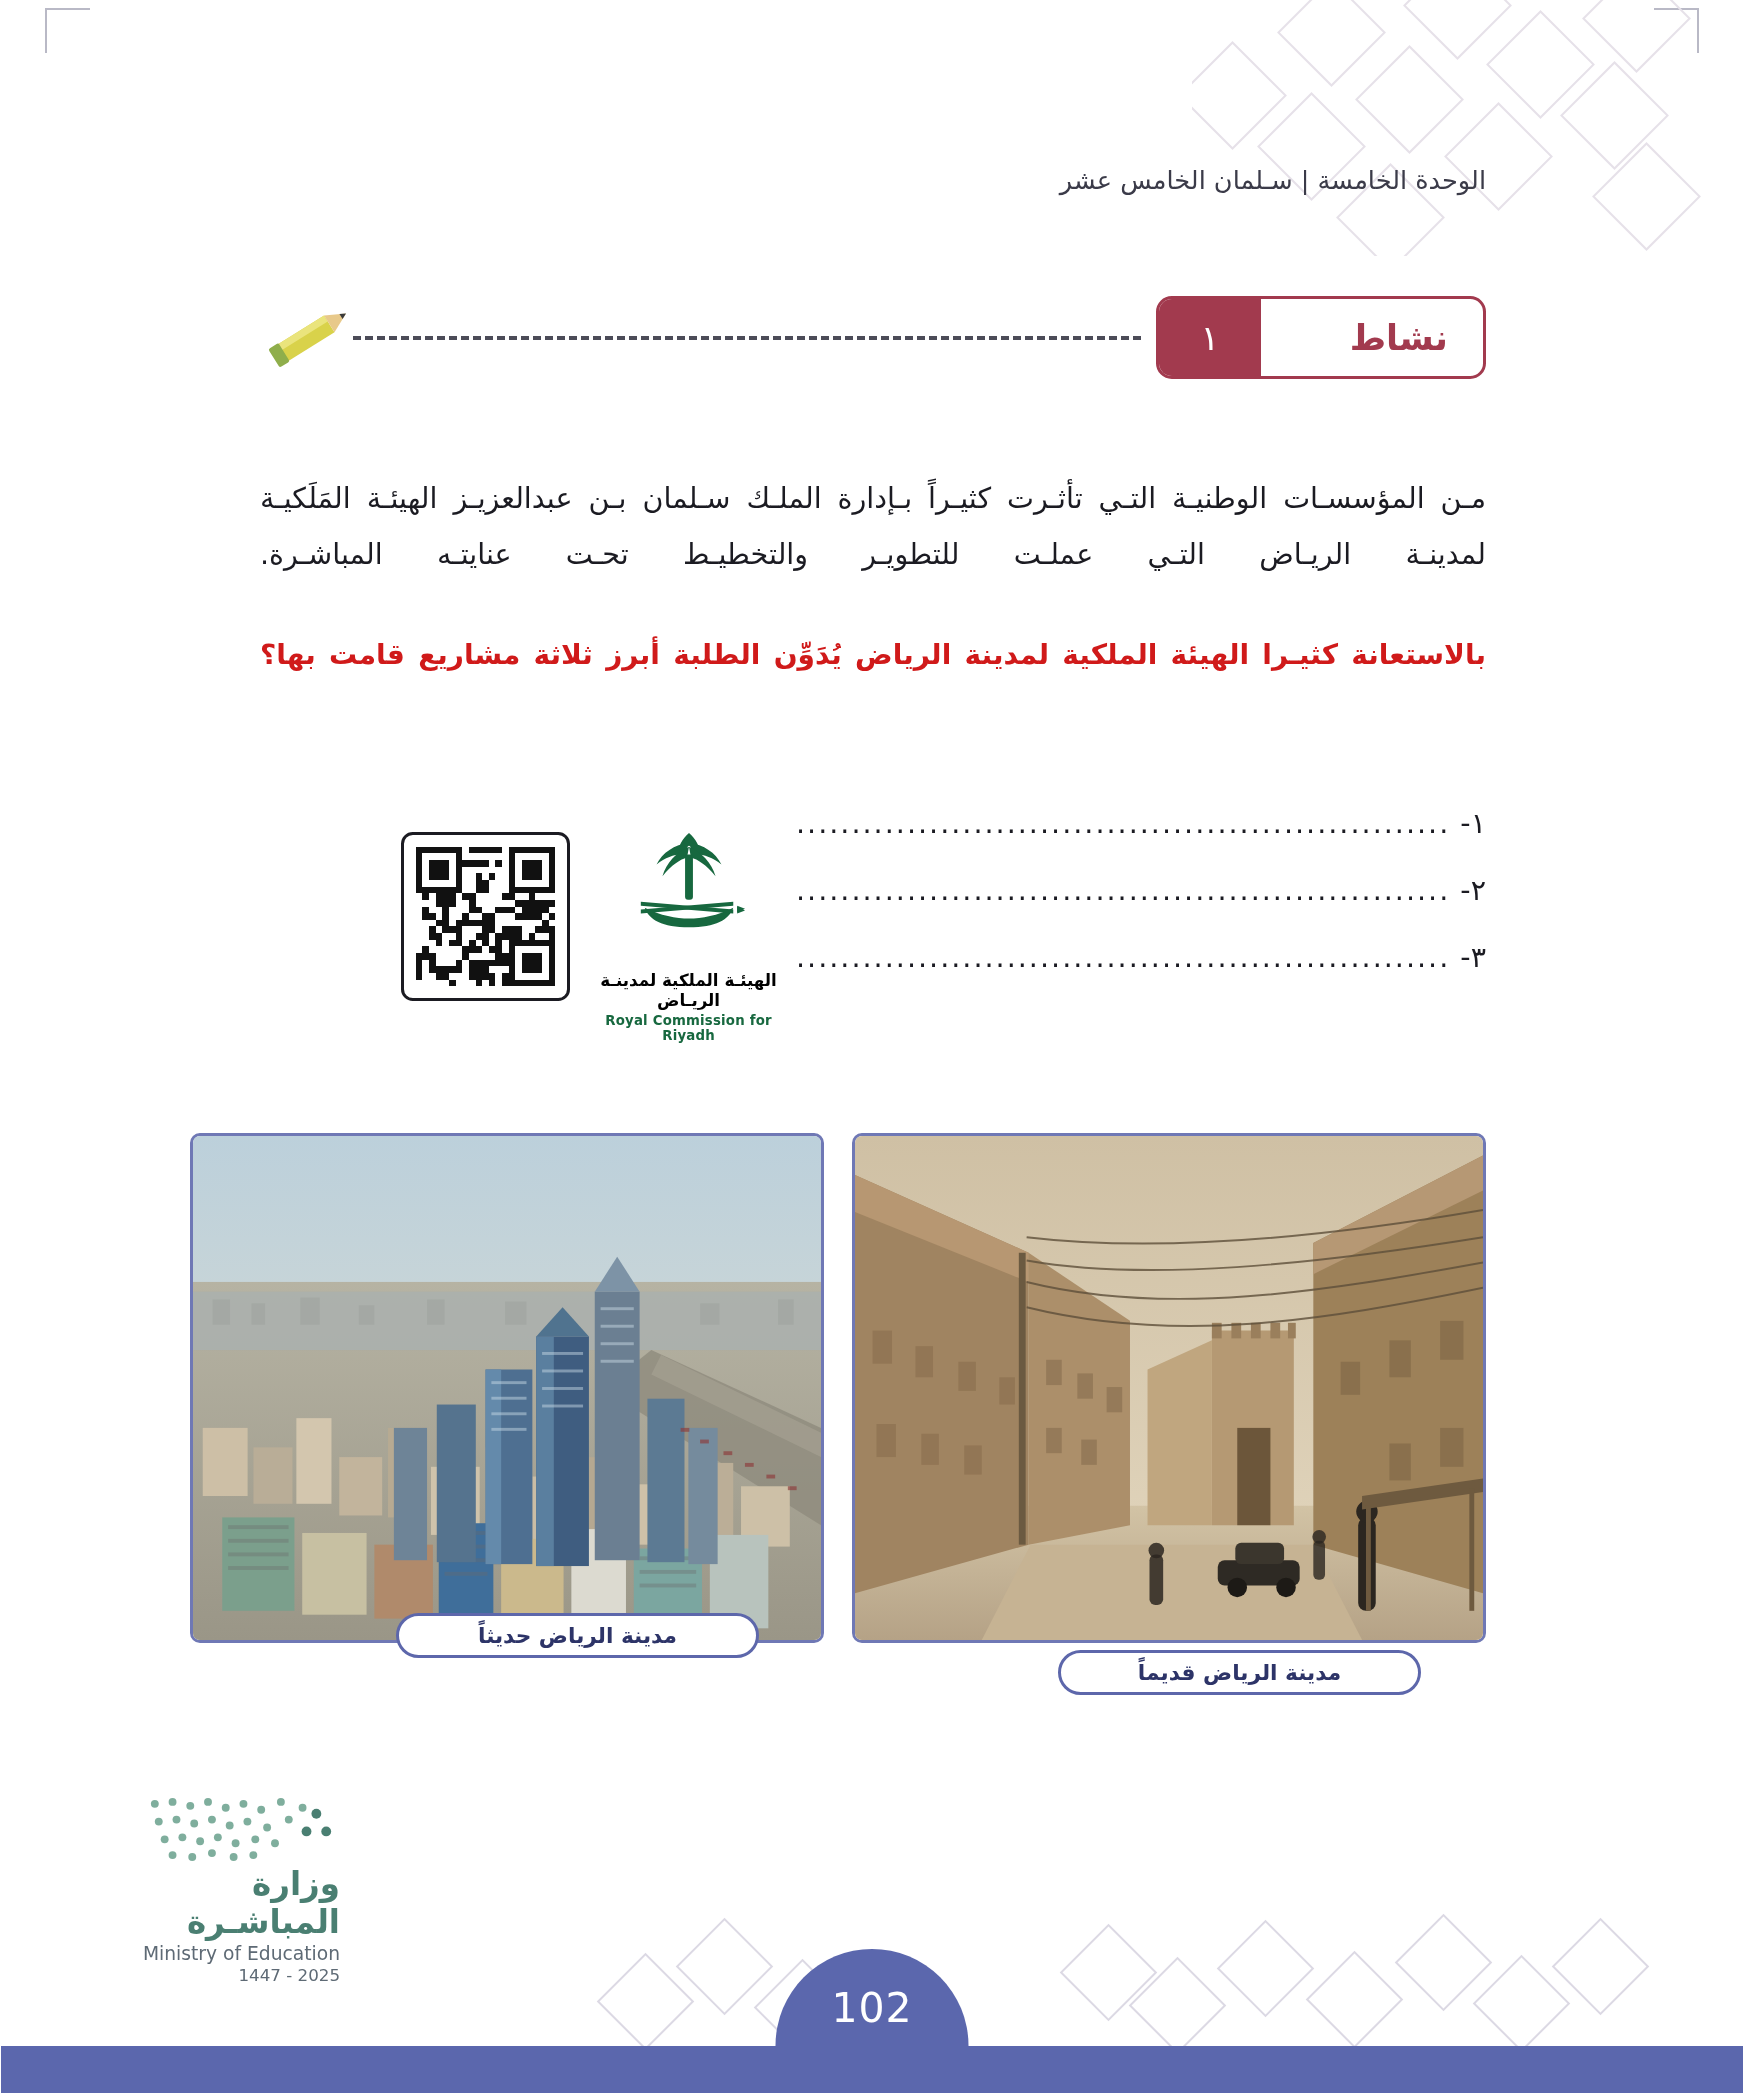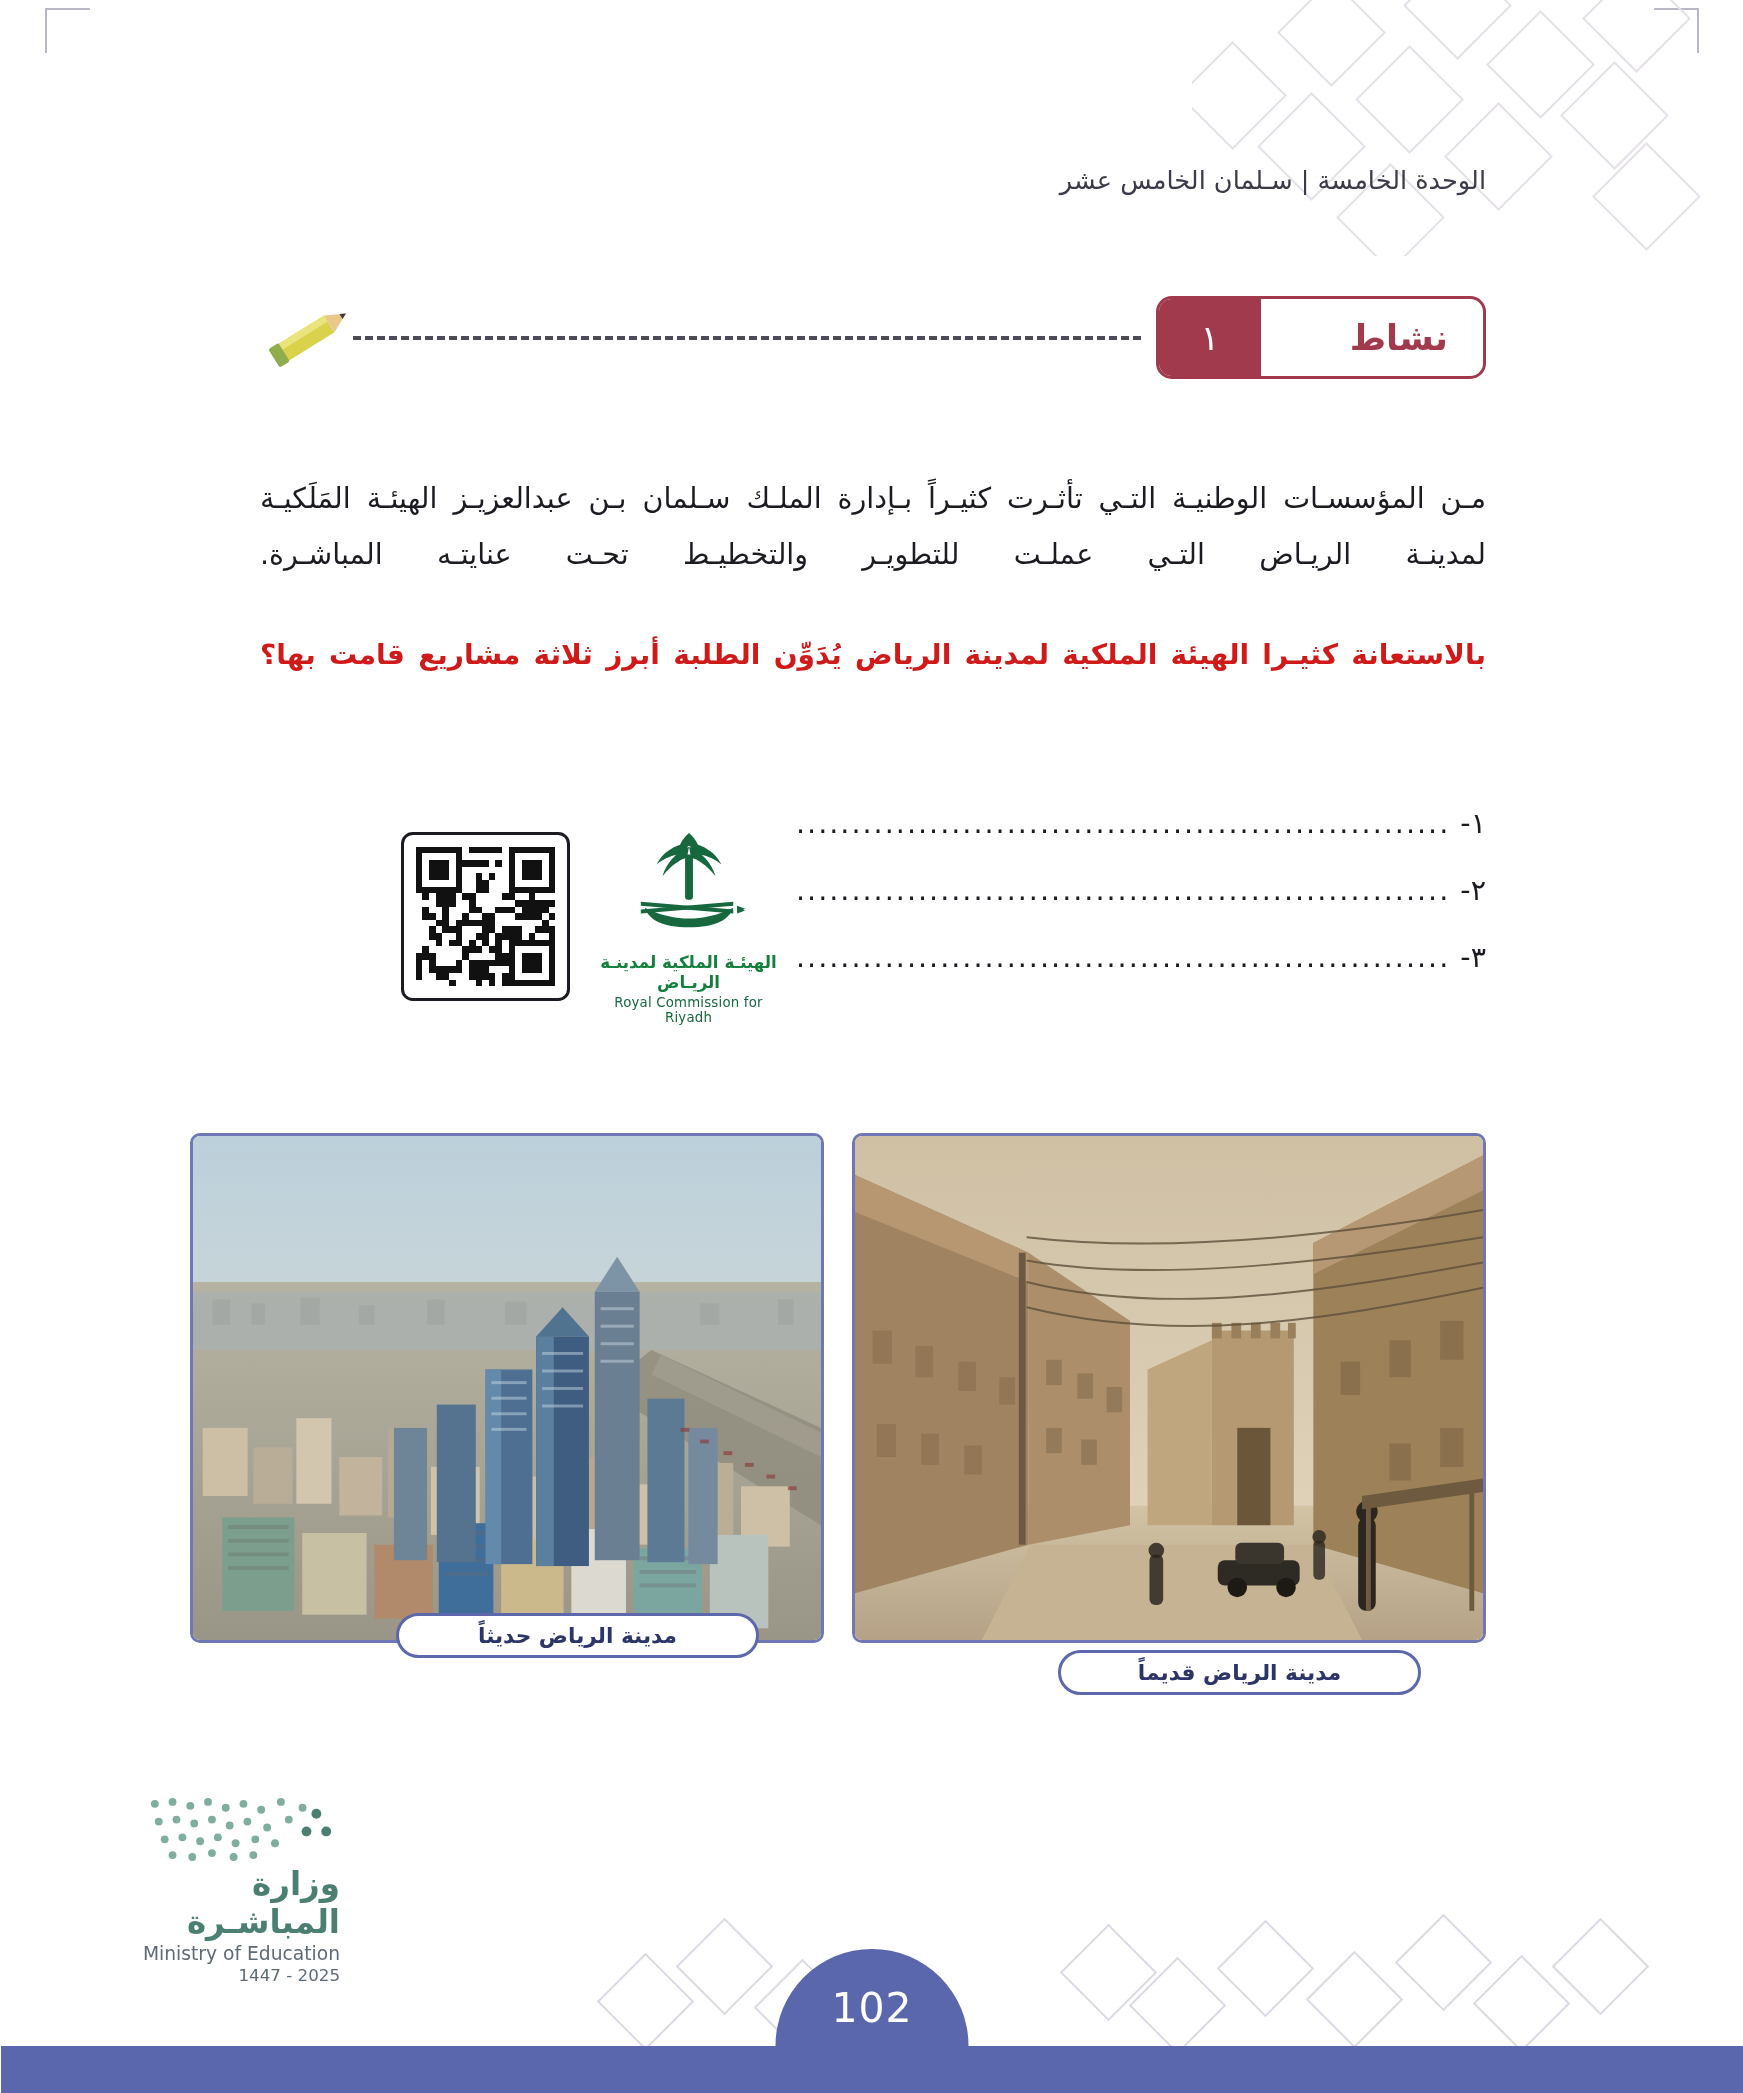--- a/index.html
+++ b/index.html
@@ -191,27 +191,27 @@
     position: absolute;
     top: 825px;
     right: 957px;
     width: 197px;
     text-align: center;
   }
   .rc-emblem { width: 116px; height: 124px; margin: 0 auto; display: block; }
   .rc-ar {
     font-size: 16.7px;
     font-weight: bold;
-    color: #15803d;
-    margin-top: 3px;
+    color: #000000;
+    margin-top: 21px;
     direction: rtl;
   }
   .rc-en {
     font-size: 13.3px;
-    font-weight: normal;
+    font-weight: bold;
     color: #17683f;
     letter-spacing: 0.2px;
     margin-top: 3px;
   }
 
   
   .photo-card {
     position: absolute;
     border: 3px solid #6f78b5;
     border-radius: 9.9px;

